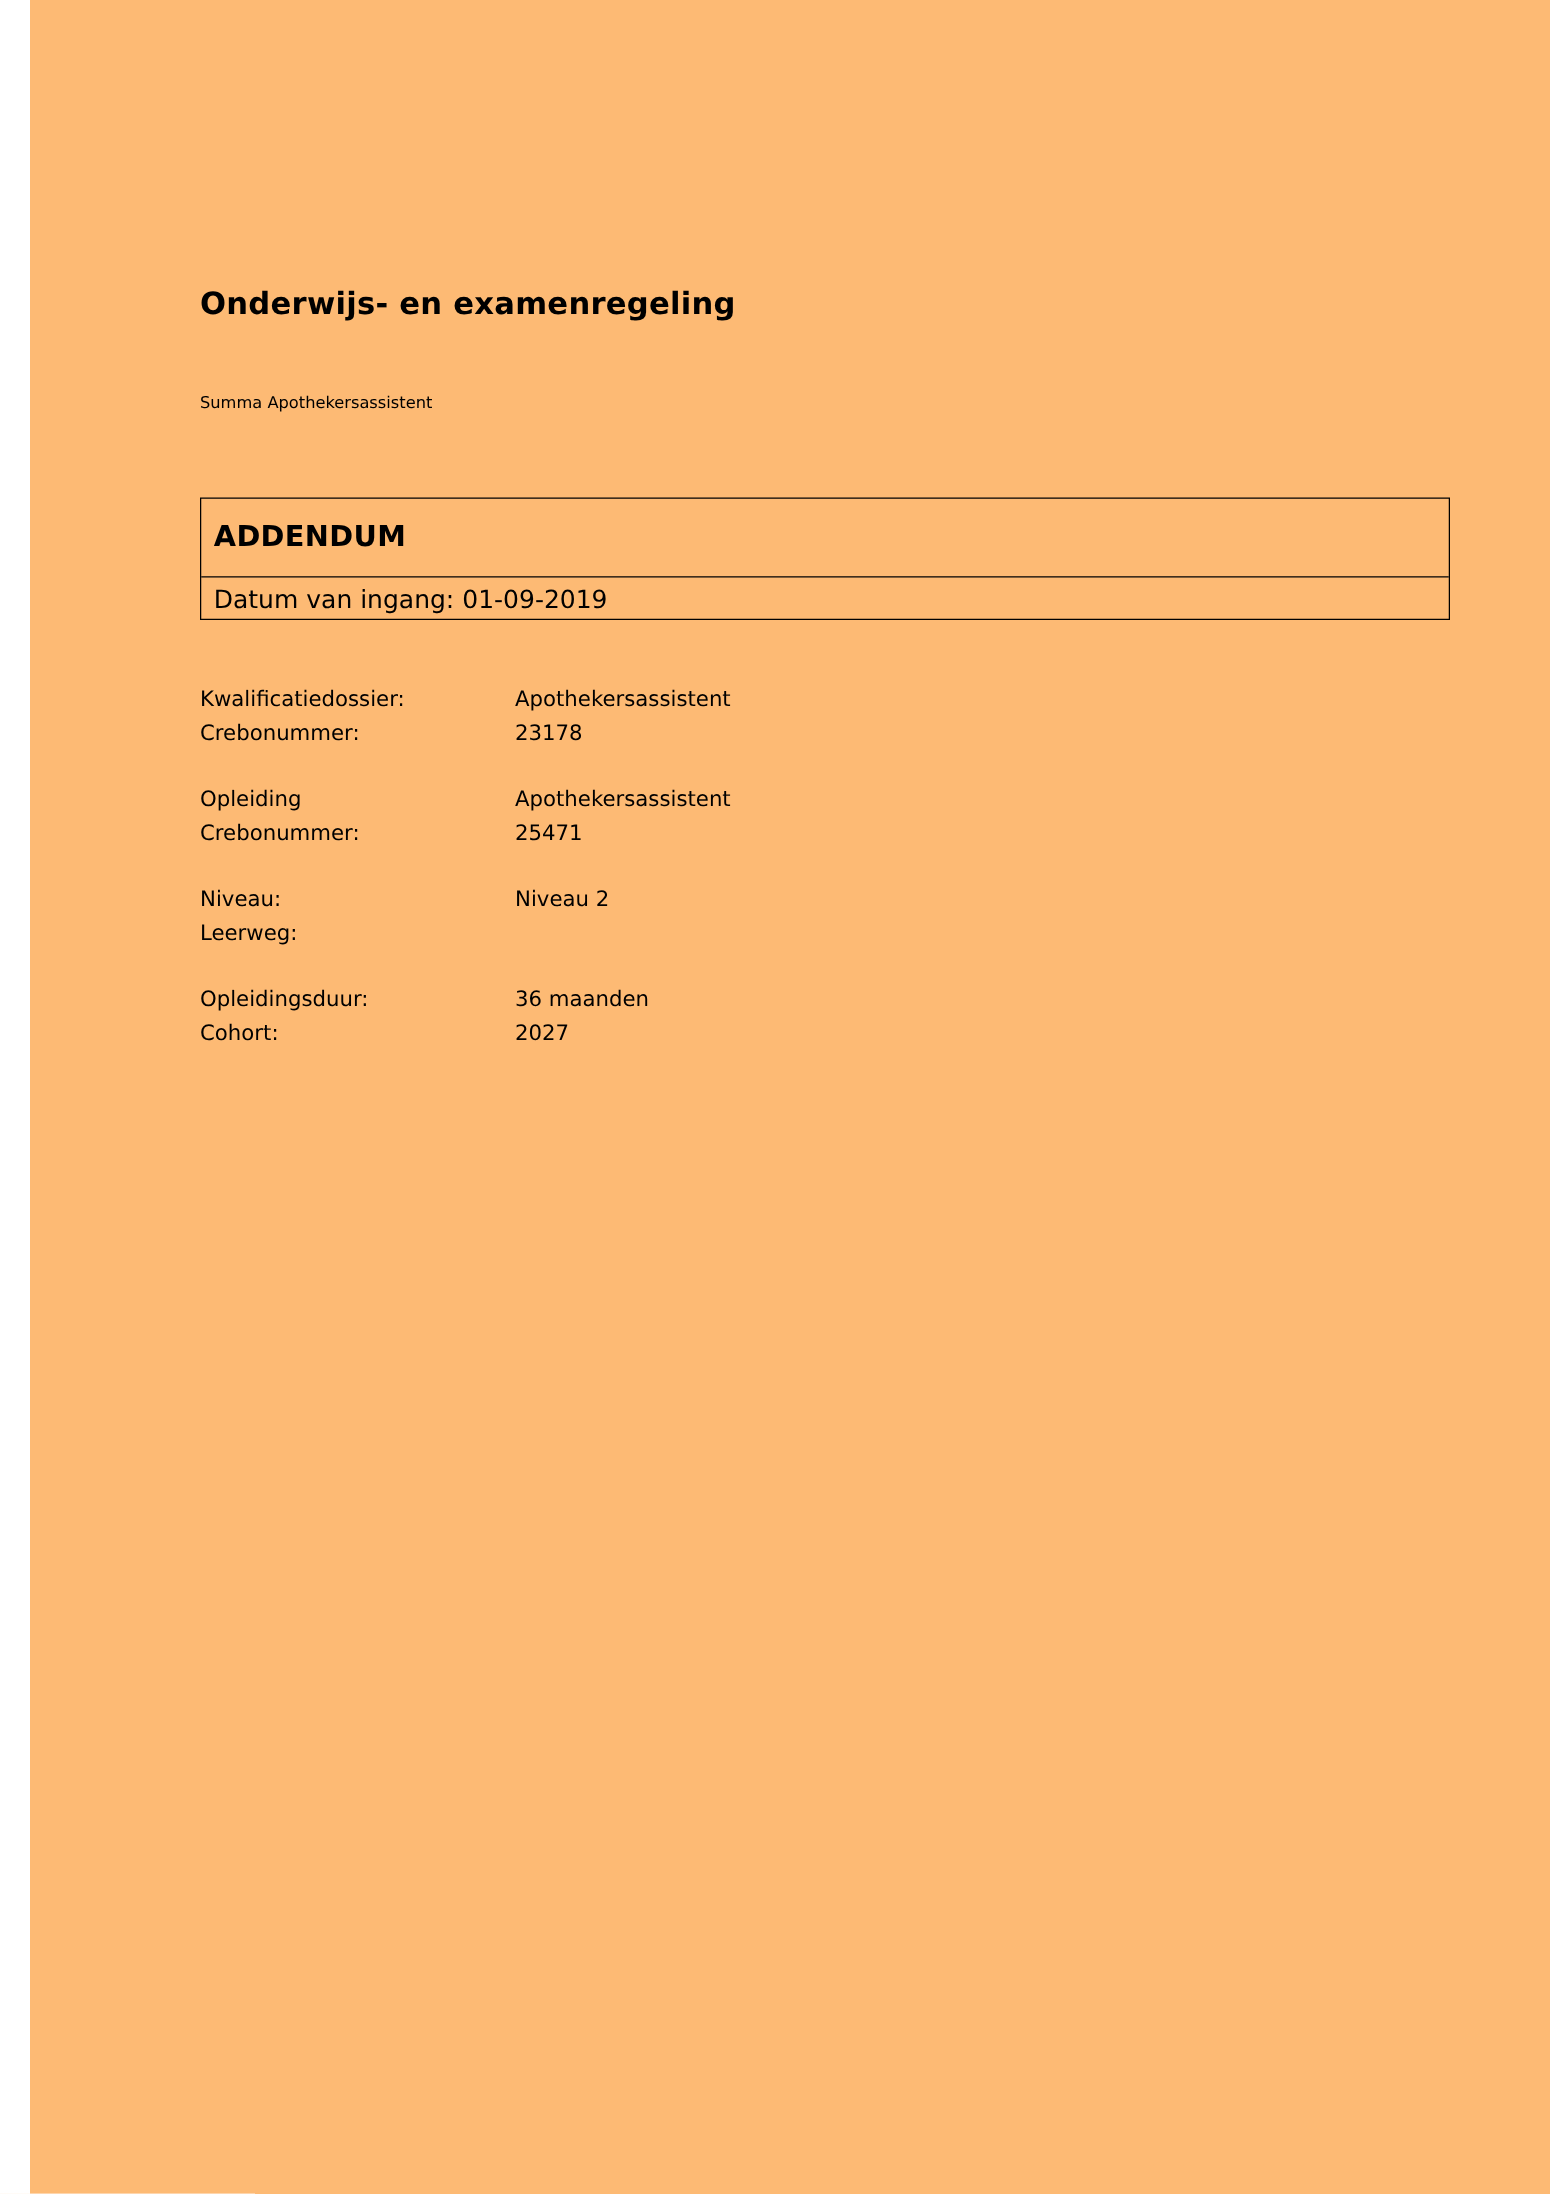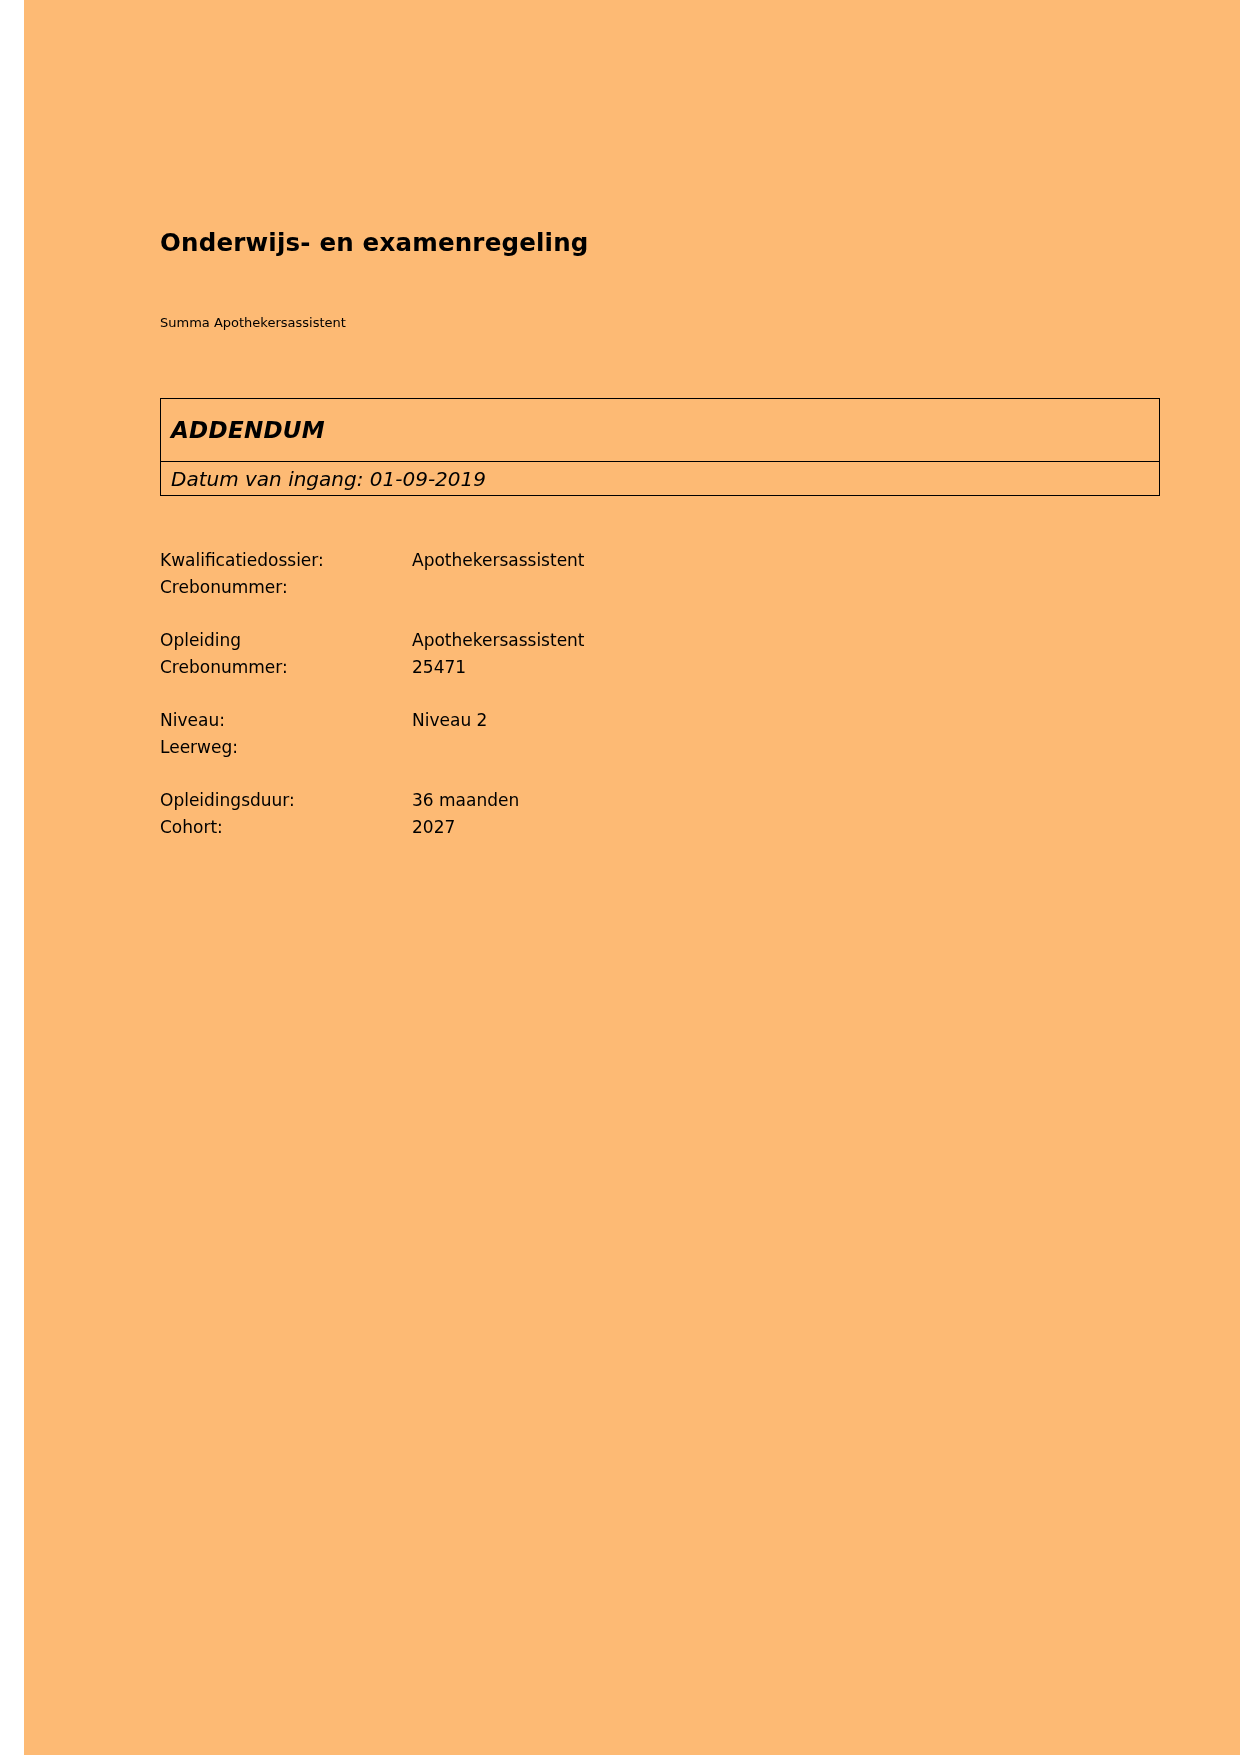--- a/index.html
+++ b/index.html
@@ -46,21 +46,20 @@
     font-size: 13px;
     white-space: nowrap;
   }
   .addendum-box {
     position: absolute;
     top: 398px;
     left: 0;
     width: 1000px;
     border: 1px solid #000000;
     box-sizing: border-box;
-    font-style: italic;
   }
   .addendum-head {
     height: 63px;
     box-sizing: border-box;
     border-bottom: 1px solid #000000;
     display: flex;
     align-items: center;
     padding-left: 10px;
   }
   .addendum-head-text {
@@ -121,20 +120,21 @@
 
     <div class="details">
 
       <div class="detail-group">
         <div class="detail-line">
           <span class="detail-label">Kwalificatiedossier:</span>
           <span class="detail-value">Apothekersassistent</span>
         </div>
         <div class="detail-line">
           <span class="detail-label">Crebonummer:</span>
+          <span class="detail-value">23178</span>
         </div>
       </div>
 
       <div class="detail-group">
         <div class="detail-line">
           <span class="detail-label">Opleiding</span>
           <span class="detail-value">Apothekersassistent</span>
         </div>
         <div class="detail-line">
           <span class="detail-label">Crebonummer:</span>

